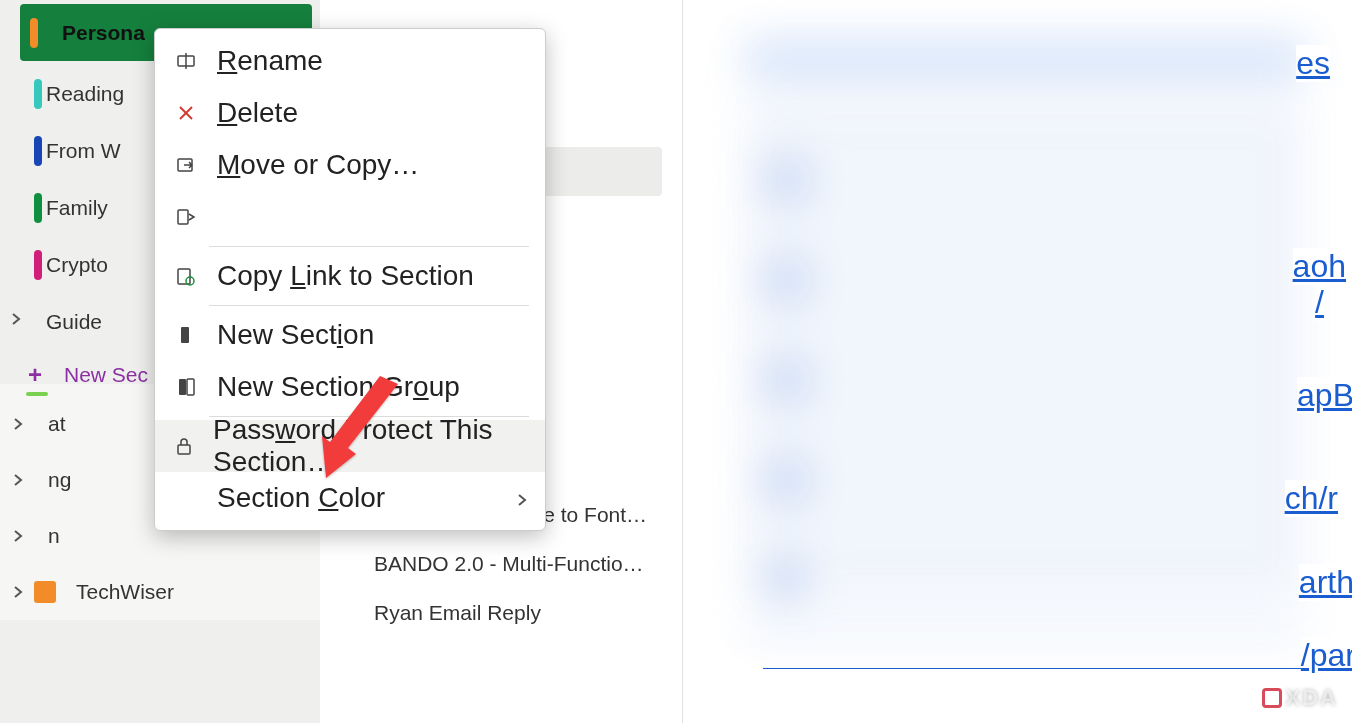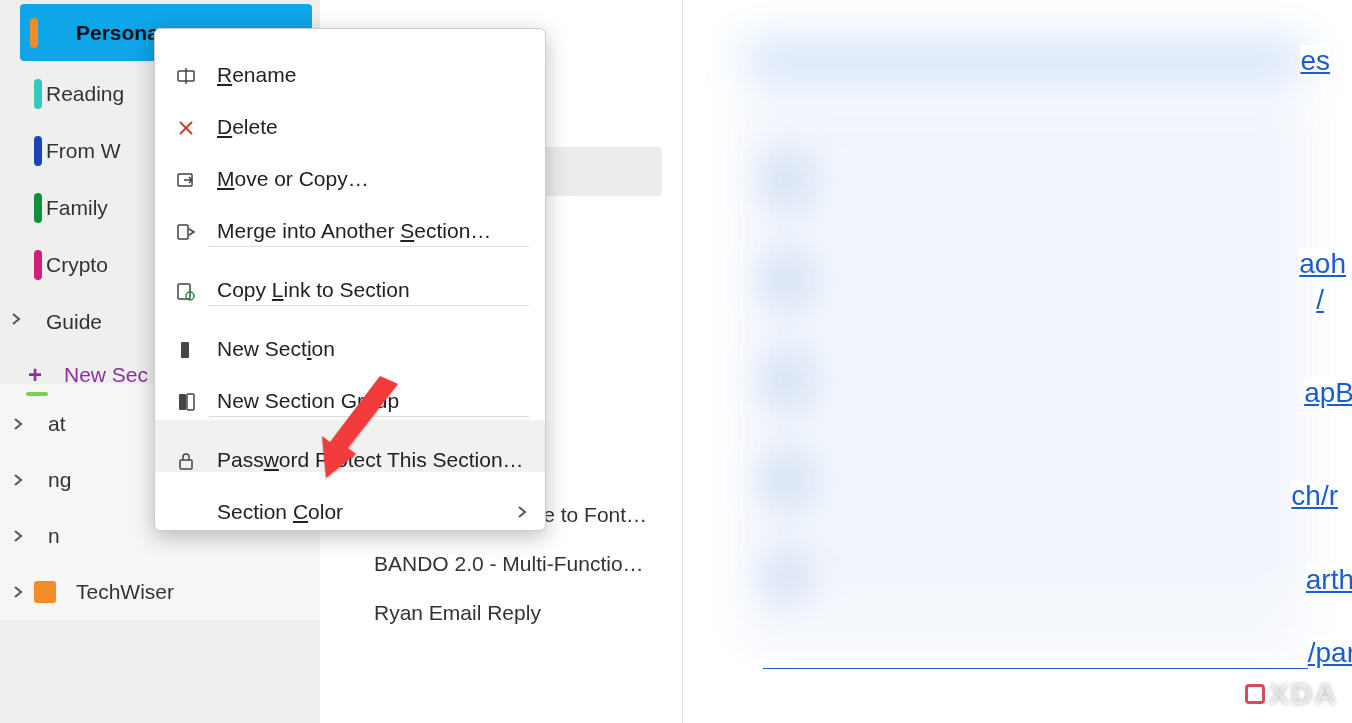--- a/index.html
+++ b/index.html
@@ -9,22 +9,23 @@
     background: #eff0ee;
   }
   .section-tab {
     position: relative;
     display: flex; align-items: center;
     height: 57px; padding-left: 28px;
     font-size: 21px; color: #333;
     cursor: pointer;
   }
   .section-tab.active {
-    background: #0ea5e9; font-weight: 700; color: #111;
+    background: #15803d; font-weight: 700; color: #111;
     margin: 4px 8px 4px 20px; border-radius: 4px;
+    padding-left: 14px;
   }
   .section-color {
     width: 8px; height: 30px; border-radius: 4px;
     position: absolute; left: 34px; top: 14px;
   }
   .section-tab.active .section-color { left: 10px; }
   .section-tab .label { margin-left: 18px; }
   .section-tab.active .label { margin-left: 28px; }
   .chevron {
     position: absolute; left: 8px; top: 18px; width: 16px; height: 16px;
@@ -60,51 +61,51 @@
   }
   .content-area {
     position: absolute; left: 682px; top: 0; width: 670px; height: 723px;
     border-left: 1px solid #e2e3e1; background:#fff;
   }
   .blurred {
     position:absolute; left: 62px; top: 40px; width: 560px; height: 620px;
     filter: blur(22px); opacity:0.9;
   }
   .link-snip {
-    position:absolute; font-size: 28px; color:#1a5dd0; text-decoration: underline;
+    position:absolute; font-size: 32px; color:#1a5dd0; text-decoration: underline;
     background:#fff;
   }
   
   .context-menu {
     position: absolute; left: 154px; top: 28px; width: 392px;
     background: #fff; border: 1px solid #ccc; border-radius: 6px;
     box-shadow: 0 6px 22px rgba(0,0,0,0.25);
     z-index: 50; padding: 6px 0;
   }
   .menu-item {
-    display: flex; align-items: flex-end; height: 52px;
-    padding: 0 18px; font-size: 21px; color: #222; cursor:pointer;
+    display: flex; align-items: center; height: 52px;
+    padding: 0 18px; font-size: 28px; color: #222; cursor:pointer;
     position:relative;
   }
   .menu-item.highlight { background: #f1f2f0; }
   .menu-item .micon { width: 26px; display:flex; justify-content:center; color:#444; }
   .menu-item .mtext { margin-left: 18px; }
   .menu-sep {
     height: 1px; background: #dcdcdc; margin: 3px 16px 3px 54px;
   }
   .submenu-arrow { position:absolute; right: 16px; }
   
   .red-arrow {
     position: absolute; left: 300px; top: 370px; z-index: 60;
     pointer-events:none;
   }
   
   .watermark {
     position: absolute; right: 14px; bottom: 12px; z-index: 80;
-    font-family: sans-serif; font-weight:700; font-size: 30px;
+    font-family: sans-serif; font-weight:700; font-size: 22px;
     letter-spacing: 2px; color: rgba(255,255,255,0.5);
     text-shadow: 0 0 4px rgba(0,0,0,0.3); display:flex; align-items:center;
   }
   .watermark .sq { width: 20px; height:20px; border: 3px solid #d94a5a; border-radius:4px; margin-right:4px;}
   .underline-char { text-decoration: underline; }
 </style>
 </head>
 <body>
 
 <div class="sidebar">
@@ -249,21 +250,20 @@
       </span>
       <span class="mtext"><span class="underline-char">M</span>ove or Copy…</span>
     </div>
     <div class="menu-item">
       <span class="micon">
         <svg width="22" height="22" viewBox="0 0 22 22">
           <rect x="3" y="4" width="10" height="14" rx="1" stroke="#444" fill="none" stroke-width="1.5"></rect>
           <path d="M14 8l5 3-5 3" stroke="#444" stroke-width="1.5" fill="none"></path>
         </svg>
       </span>
-      <span class="mtext">Merge into Another <span class="underline-char">S</span>ection…</span>
     </div>
     <div class="menu-sep"></div>
     <div class="menu-item">
       <span class="micon">
         <svg width="22" height="22" viewBox="0 0 22 22">
           <rect x="3" y="4" width="12" height="15" rx="1" stroke="#444" fill="none" stroke-width="1.5"></rect>
           <circle cx="15" cy="16" r="4" stroke="#1a8f3a" fill="none" stroke-width="1.5"></circle>
         </svg>
       </span>
       <span class="mtext">Copy <span class="underline-char">L</span>ink to Section</span>

